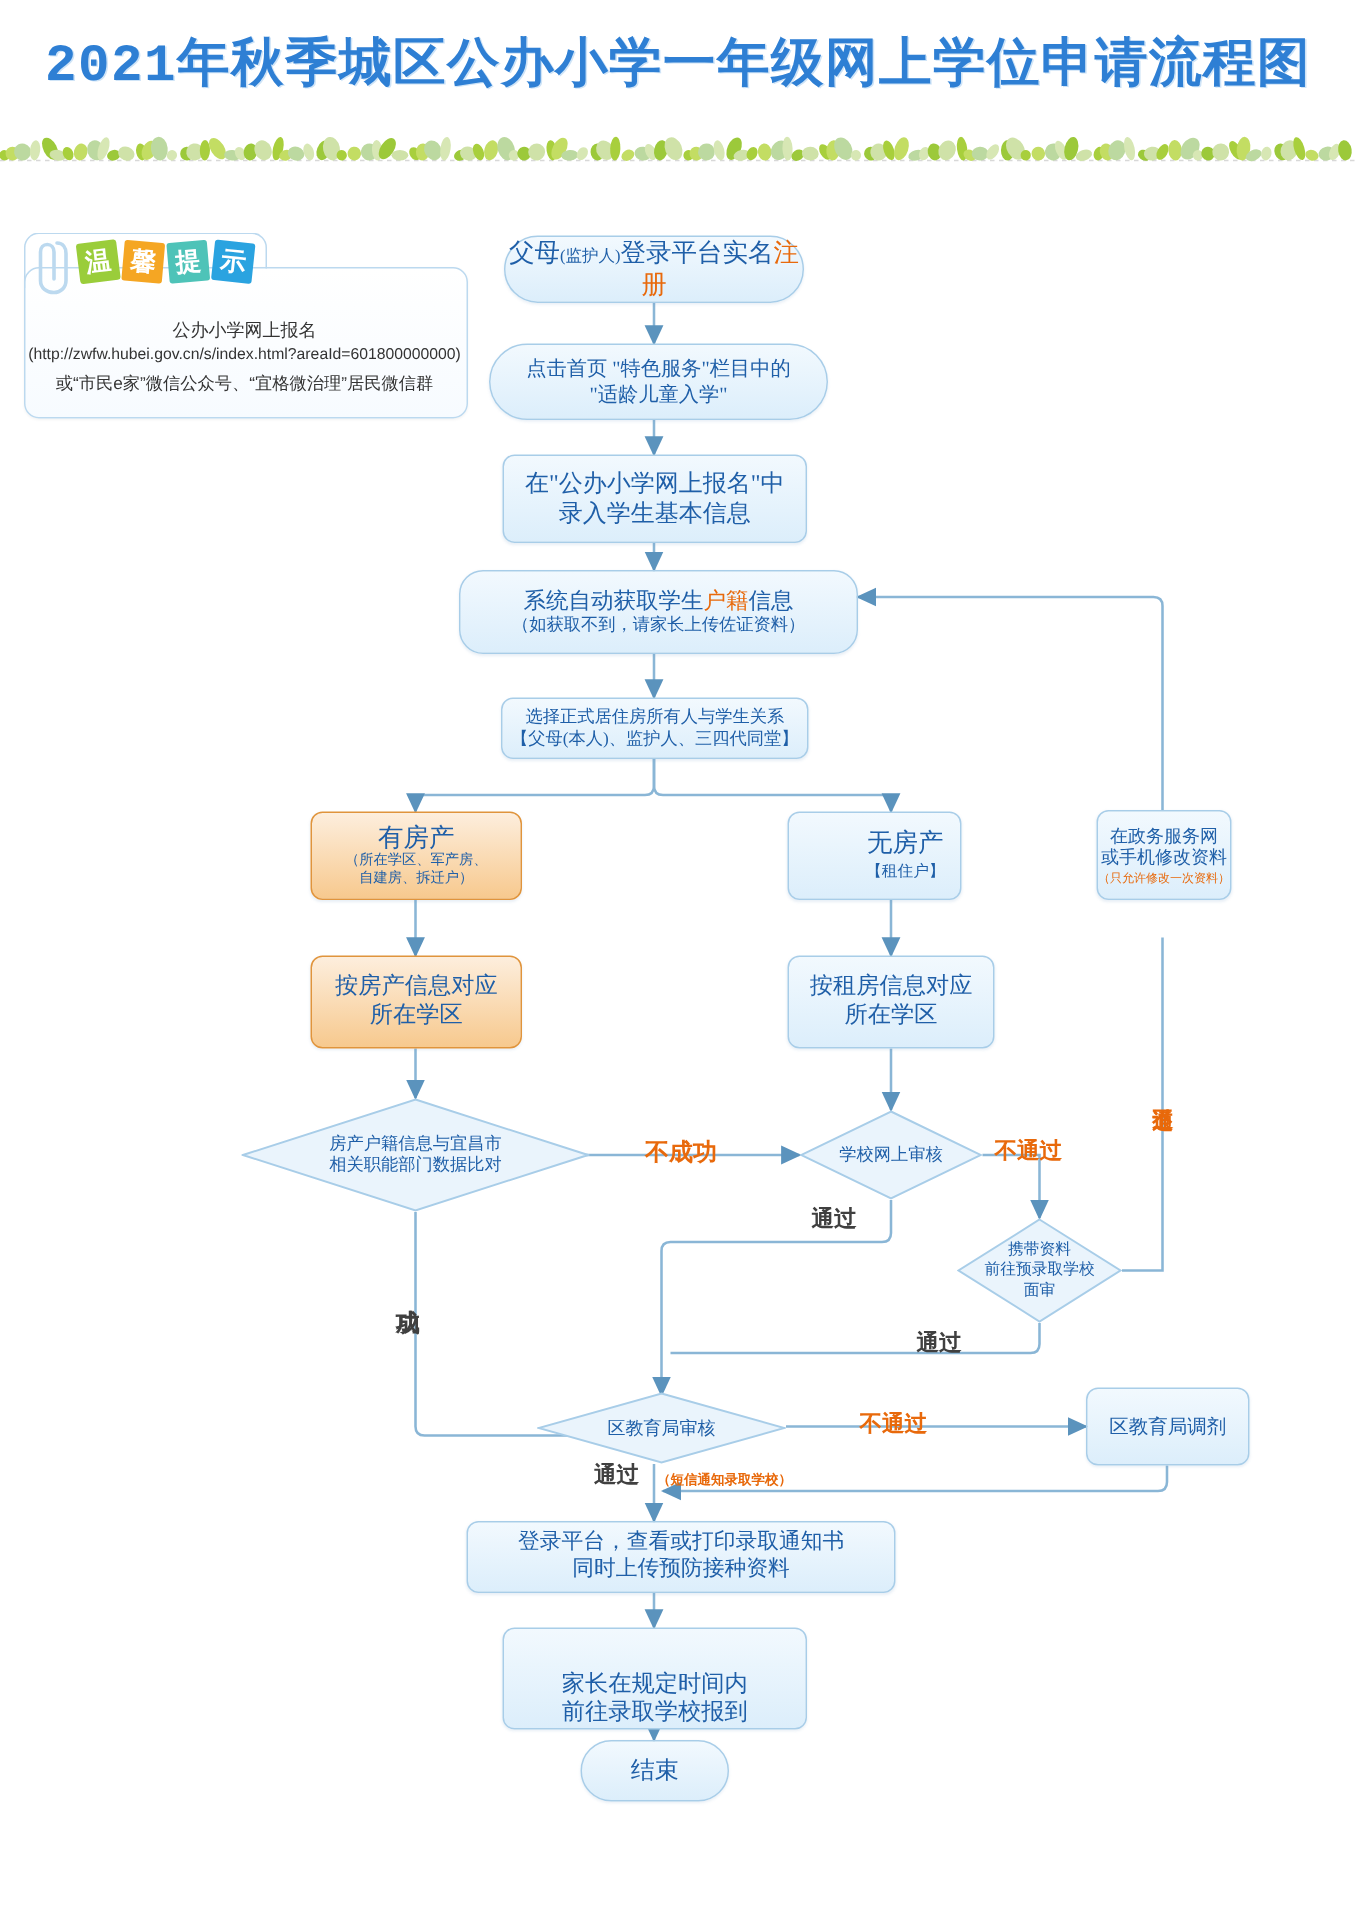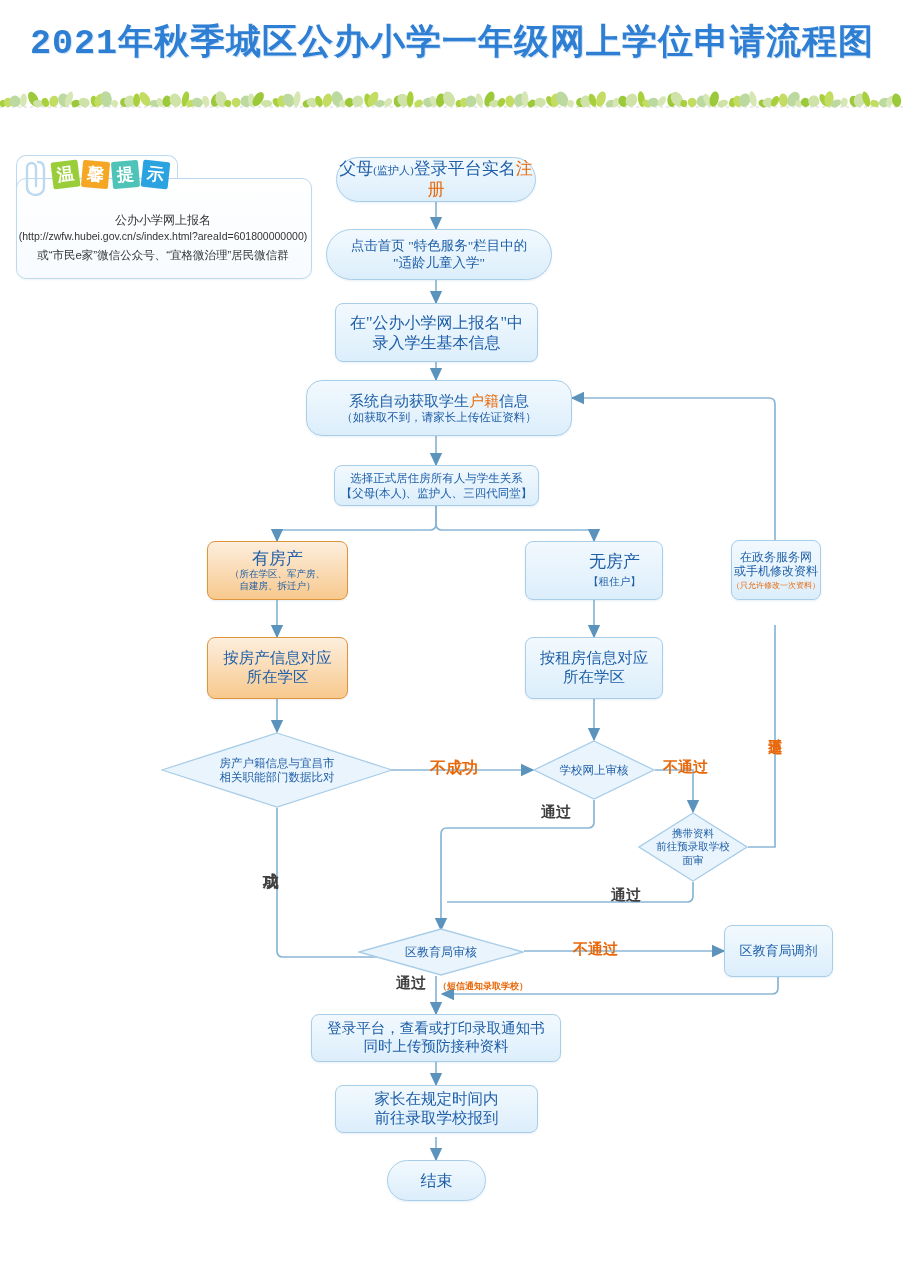--- a/index.html
+++ b/index.html
@@ -329,21 +329,21 @@
     <div class="main">选择正式居住房所有人与学生关系</div>
     <div class="main">【父母(本人)、监护人、三四代同堂】</div>
   </div>
 
   <div class="node orange" style="left:207px;top:541px;width:141px;height:59px;">
     <div class="main" style="font-size:17px;">有房产</div>
     <div class="sub" style="font-size:9.5px;">（所在学区、军产房、</div>
     <div class="sub" style="font-size:9.5px;">自建房、拆迁户）</div>
   </div>
 
-  <div class="node" style="left:525px;top:541px;width:138px;height:59px;padding-left:41px;">
+  <div class="node" style="left:525px;top:541px;width:116px;height:59px;padding-left:41px;">
     <div class="main" style="font-size:17px;">无房产</div>
     <div class="sub" style="font-size:10.5px;margin-top:3px;">【租住户】</div>
   </div>
 
   <div class="node orange" style="left:207px;top:637px;width:141px;height:62px;font-size:15.5px;">
     <div class="main">按房产信息对应</div>
     <div class="main">所在学区</div>
   </div>
 
   <div class="node" style="left:525px;top:637px;width:138px;height:62px;font-size:15.5px;">
@@ -393,26 +393,26 @@
     </svg>
     <div class="dlabel" style="font-size:12px;">
       <div>区教育局审核</div>
     </div>
   </div>
 
   <div class="node" style="left:724px;top:925px;width:109px;height:52px;font-size:13px;">
     <div class="main">区教育局调剂</div>
   </div>
 
-  <div class="node" style="left:311px;top:1014px;width:250px;height:48px;font-size:14.5px;">
+  <div class="node" style="left:311px;top:1014px;width:286px;height:48px;font-size:14.5px;">
     <div class="main">登录平台，查看或打印录取通知书</div>
     <div class="main">同时上传预防接种资料</div>
   </div>
 
-  <div class="node" style="left:335px;top:1085px;width:203px;height:48px;font-size:15.5px;">
+  <div class="node" style="left:335px;top:1085px;width:203px;height:68px;font-size:15.5px;justify-content:flex-end;">
     <div class="main">家长在规定时间内</div>
     <div class="main">前往录取学校报到</div>
   </div>
 
   <div class="node round" style="left:387px;top:1160px;width:99px;height:41px;font-size:16px;border-radius:22px;">
     <div class="main">结束</div>
   </div>
 
   <div class="edgelabel lbl-red" style="left:430px;top:758px;font-size:16px;">不成功</div>
 

